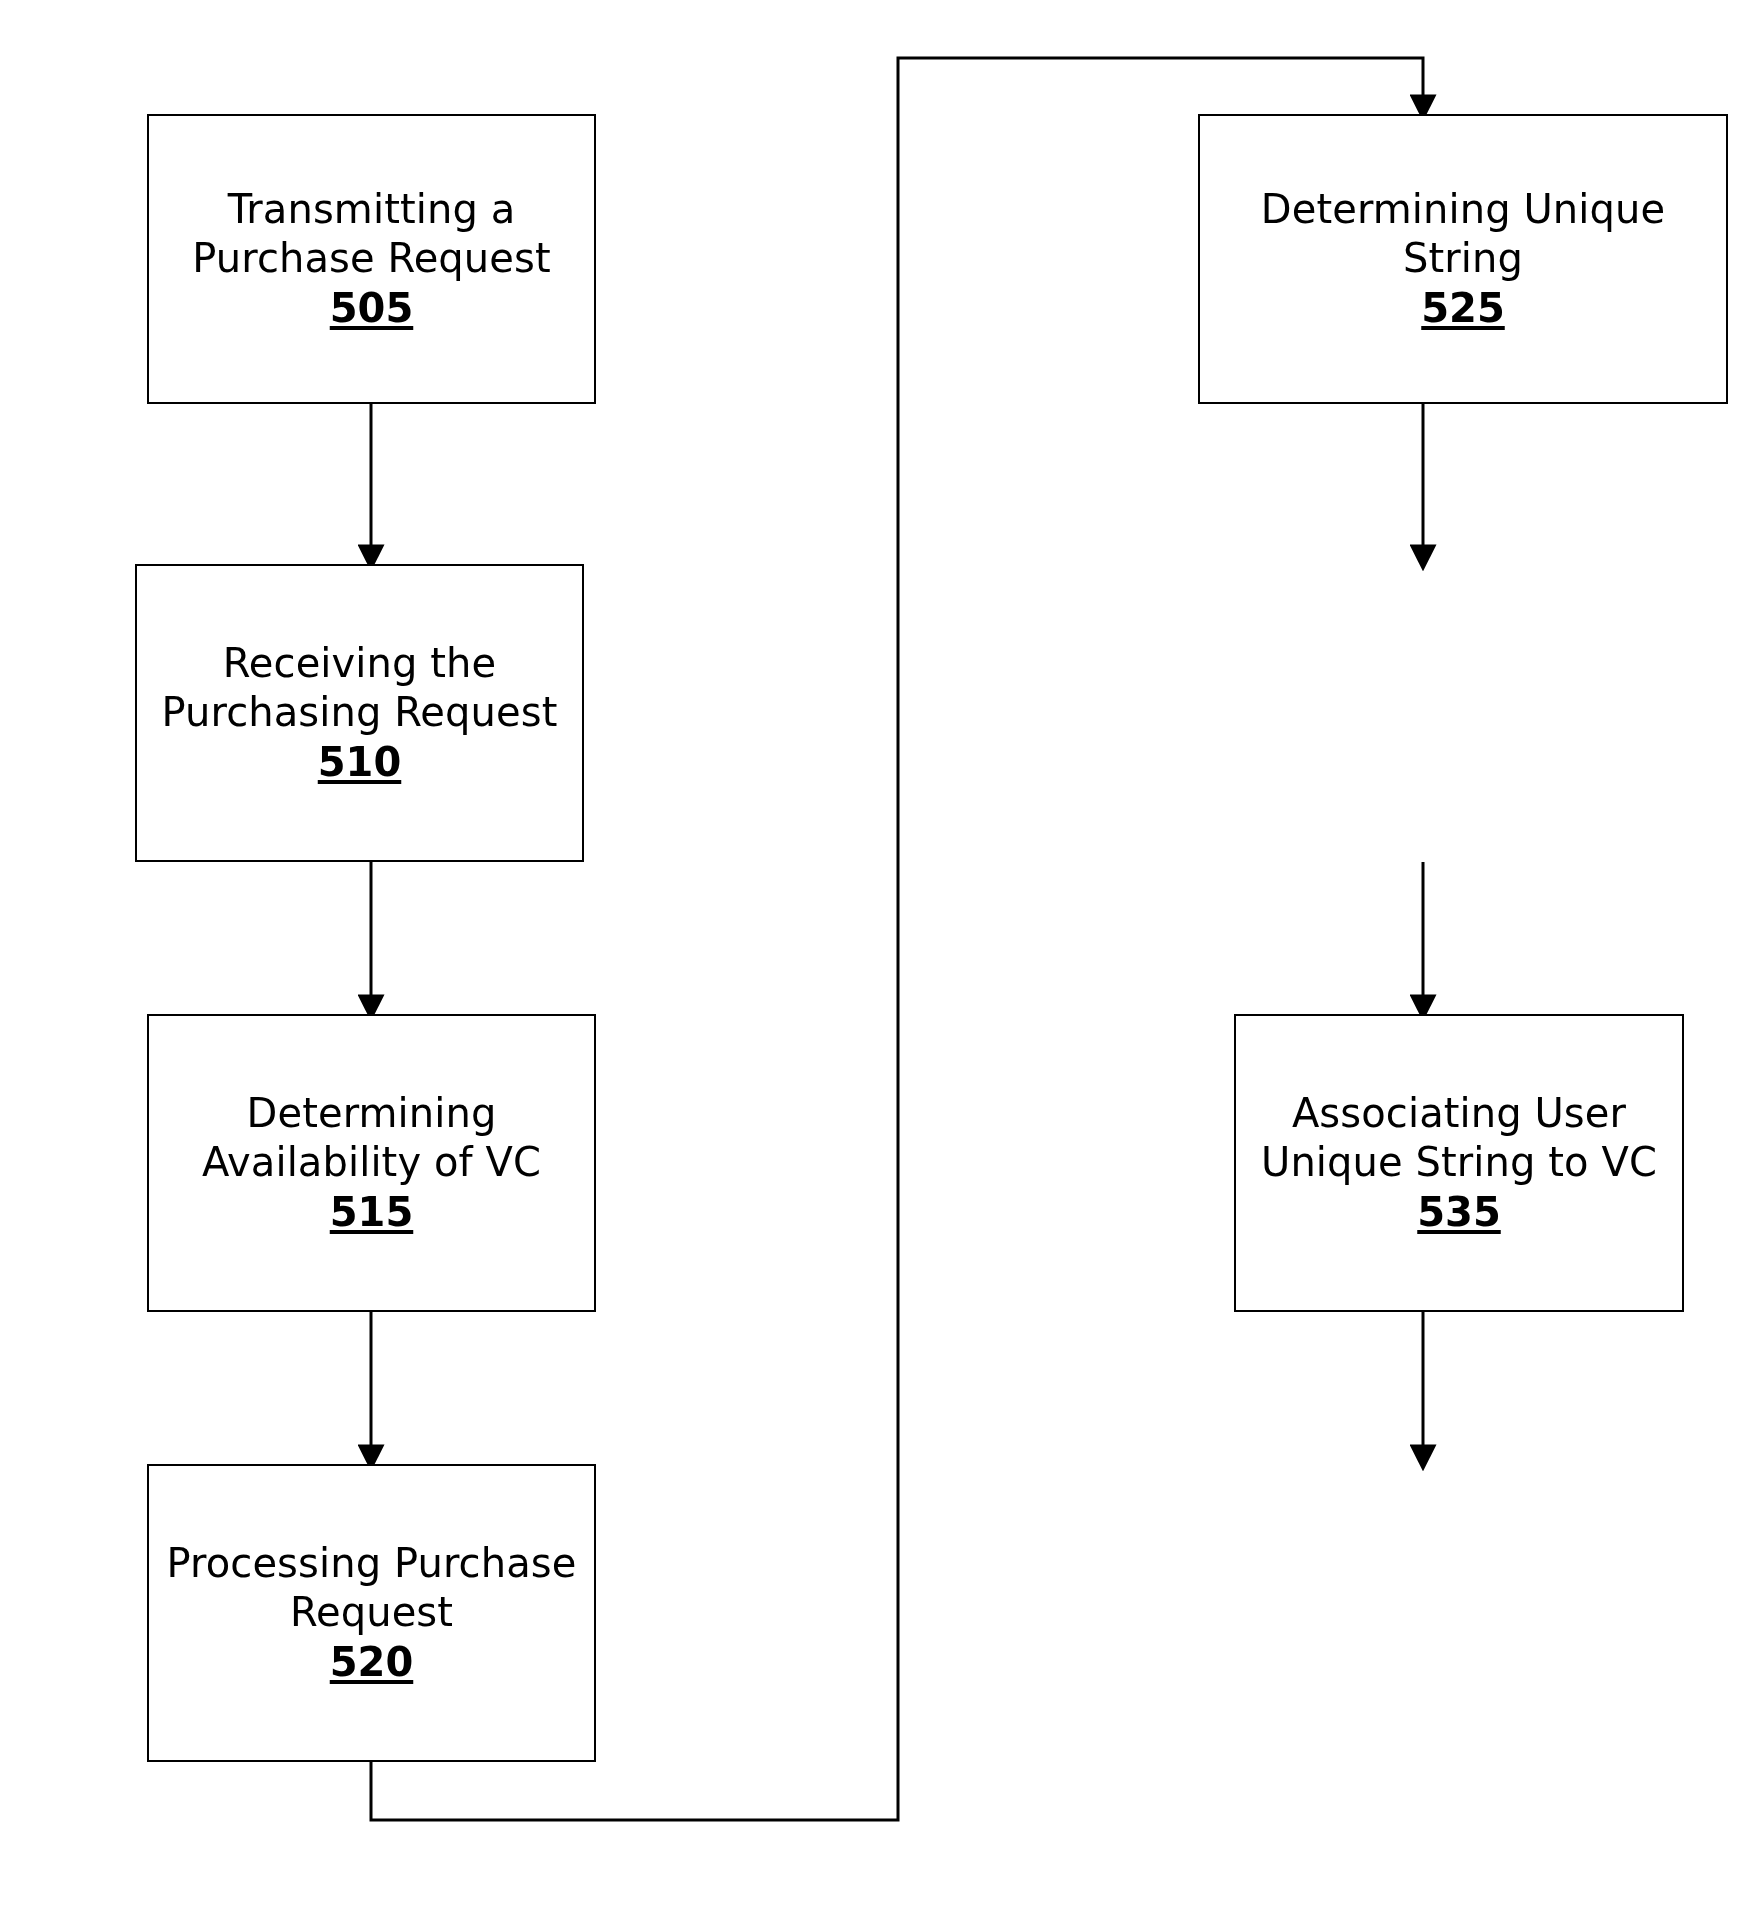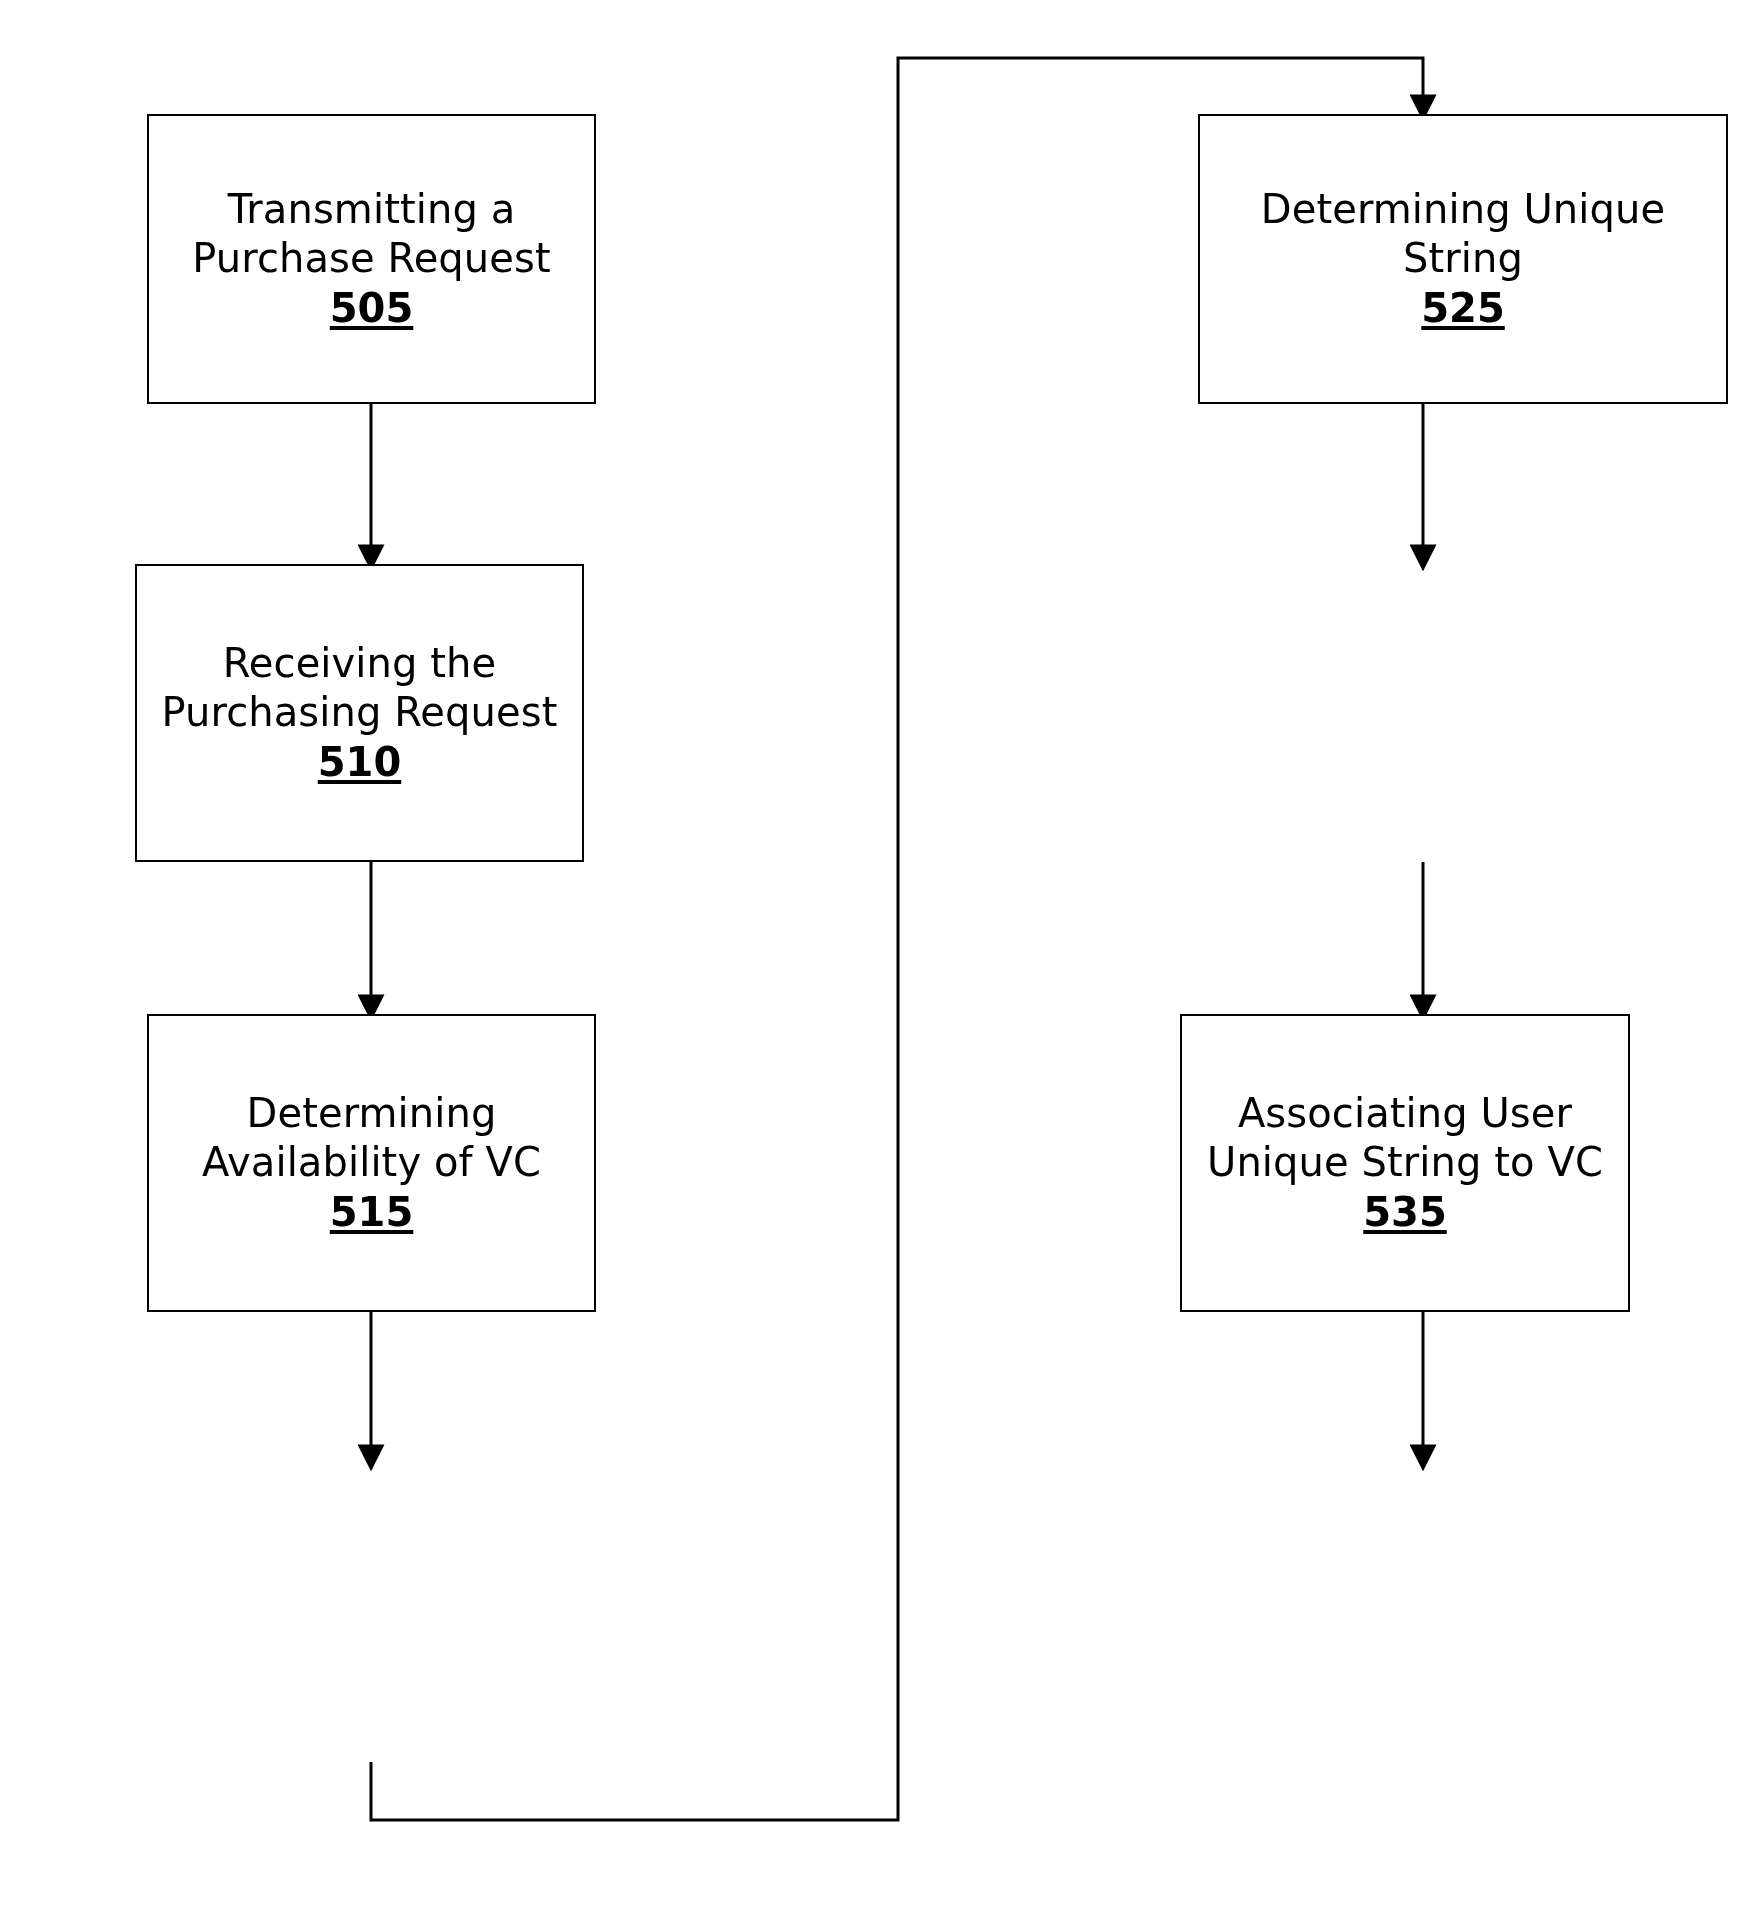--- a/index.html
+++ b/index.html
@@ -90,28 +90,33 @@
 Purchasing Request</div>
     <div class="node-ref">510</div>
   </div>
 
   <div class="node" style="left:115px; top:1014px; width:449px; height:298px;">
     <div class="node-label">Determining
 Availability of VC</div>
     <div class="node-ref">515</div>
   </div>
 
+  <div class="node" style="left:115px; top:1464px; width:449px; height:298px;">
+    <div class="node-label">Processing Purchase
+Request</div>
+    <div class="node-ref">520</div>
+  </div>
 
   <div class="node" style="left:1166px; top:114px; width:530px; height:290px;">
     <div class="node-label">Determining Unique
 String</div>
     <div class="node-ref">525</div>
   </div>
 
 
-  <div class="node" style="left:1148px; top:1014px; width:450px; height:298px;">
+  <div class="node" style="left:1202px; top:1014px; width:450px; height:298px;">
     <div class="node-label">Associating User
 Unique String to VC</div>
     <div class="node-ref">535</div>
   </div>
 
 
 </div>
 
 </body></html>

